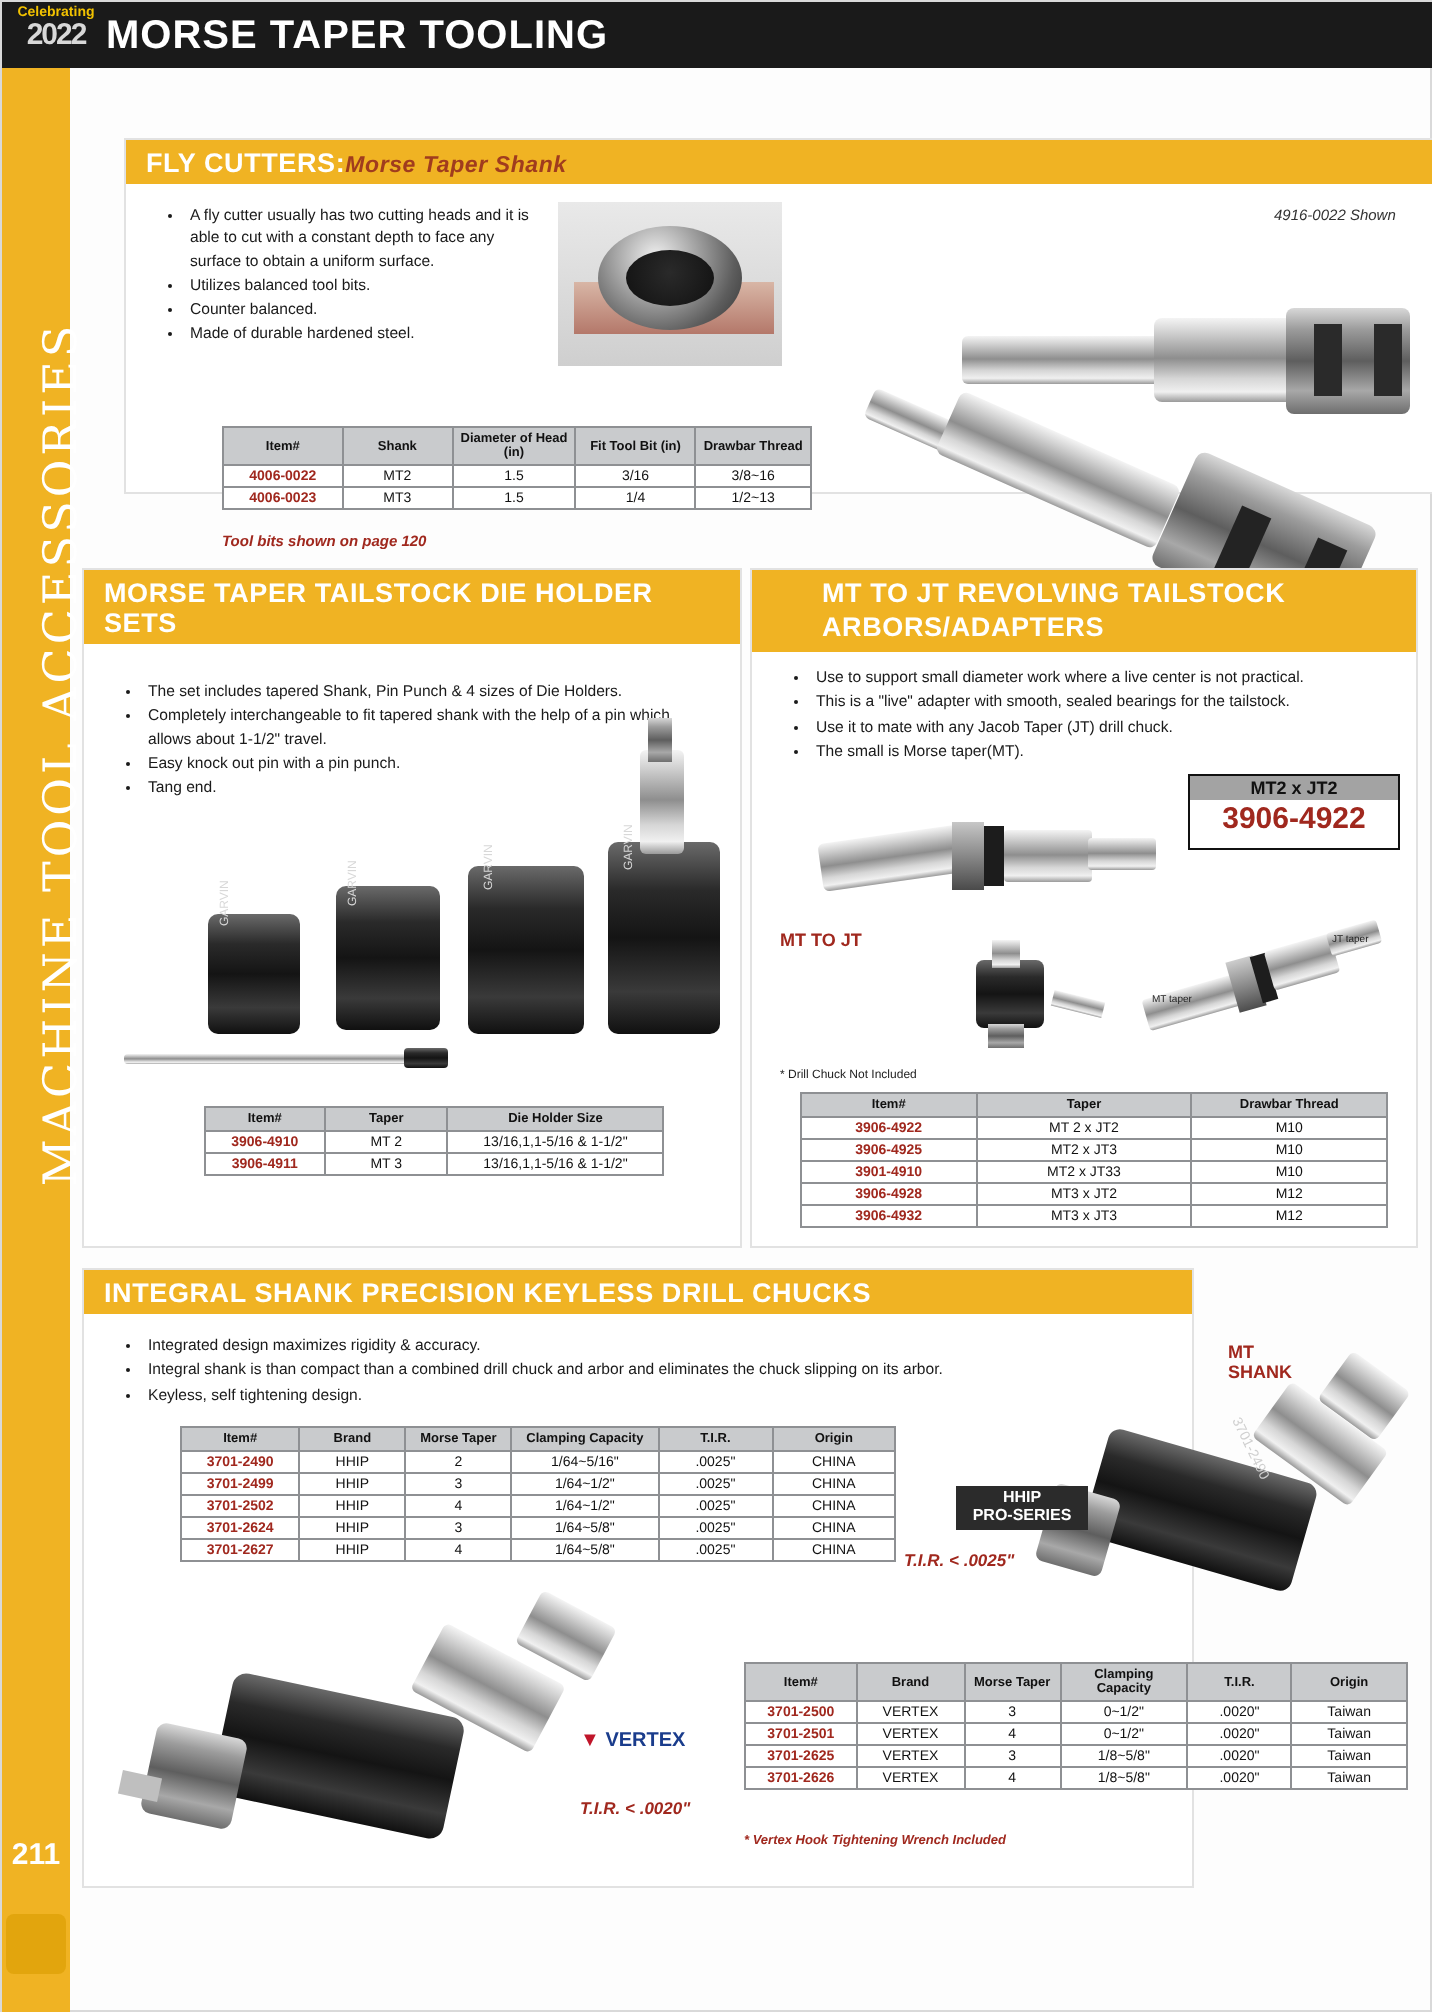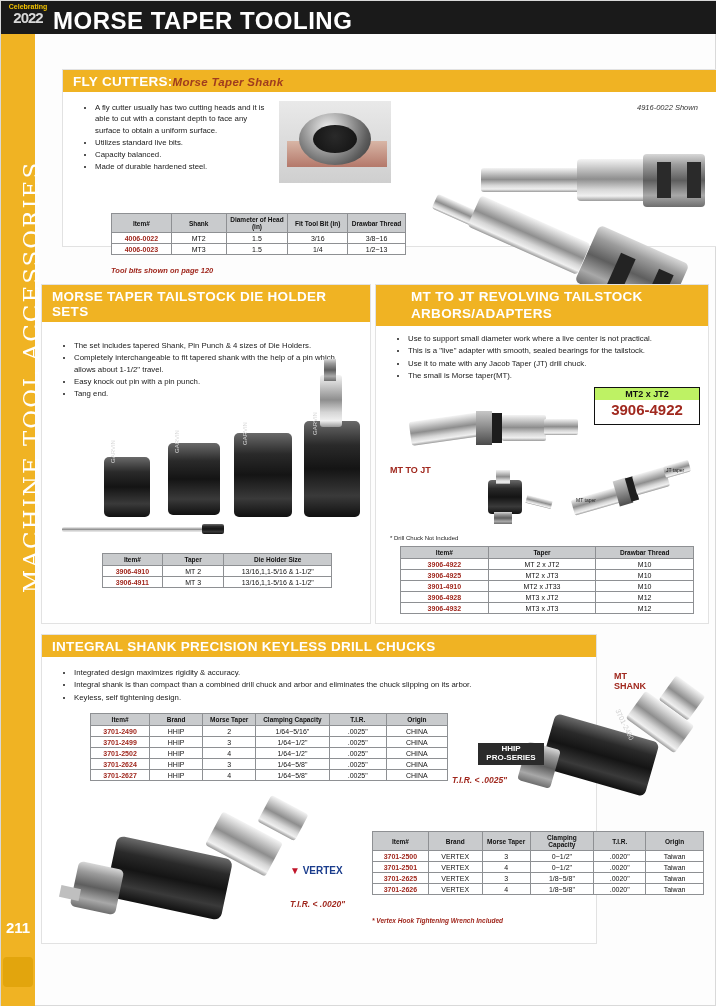--- a/index.html
+++ b/index.html
@@ -16,21 +16,21 @@
     background:#fdfdfd;
     border:1px solid #d9d9d9;
   }
   
   .top-bar {
     position:absolute; left:0; top:0; width:716px; height:33px;
     background:#1a1a1a;
   }
   .top-bar-title {
     position:absolute; left:52px; top:6px;
-    color:#ffffff; font-size:24px; font-weight:bold; letter-spacing:0.5px;
+    color:#ffffff; font-size:20px; font-weight:bold; letter-spacing:0.5px;
   }
   .celebrate-badge {
     position:absolute; left:7px; top:2px; width:40px; height:30px;
     color:#f2c200; font-size:7px; text-align:center; line-height:1.0;
     font-weight:bold;
   }
   .celebrate-badge .yr { font-size:15px; display:block; letter-spacing:-1px; color:#d8d8d8;}
   
   .sidebar {
     position:absolute; left:0; top:33px; width:34px; height:973px;
@@ -101,21 +101,21 @@
   .metal-grad-dark {
     background:linear-gradient(180deg,#d8d8d8 0%,#9c9c9c 20%,#5e5e5e 50%,#a8a8a8 78%,#6e6e6e 100%);
   }
   .black-grad {
     background:linear-gradient(180deg,#6a6a6a 0%,#2a2a2a 25%,#141414 50%,#3a3a3a 78%,#101010 100%);
   }
   .badge-box {
     border:1.5px solid #111; background:#ffffff; text-align:center;
     font-weight:bold;
   }
-  .badge-top { background:#bef264; font-size:9px; padding:1px 6px; color:#111; }
+  .badge-top { background:#a3a3a3; font-size:9px; padding:1px 6px; color:#111; }
   .badge-num { font-size:15px; color:#a0281e; padding:1px 6px; }
   .tir-red { color:#a0281e; font-size:8.5px; font-weight:bold; font-style:italic; }
   .label-orange { font-size:9px; font-weight:bold; color:#a0281e; }
   .pro-series {
     background:#2b2b2b; color:#fff; font-size:8px; font-weight:bold;
     padding:2px 6px; text-align:center; line-height:1.1;
   }
   .vertex-logo { font-size:10px; font-weight:bold; color:#1a3c8c; }
   .vertex-logo .v { color:#c0152a; }
 </style>
@@ -138,22 +138,22 @@
     <div class="page-num-box">211</div>
   </div>
 
   <div class="section" style="left:40px; top:68px; width:668px; height:178px;margin-left:21px;">
     <div class="sec-head">
       <span>FLY CUTTERS:</span><span class="sub">Morse Taper Shank</span>
     </div>
 
     <ul class="bullets" style="position:absolute; left:16px; top:32px; width:190px;">
       <li>A fly cutter usually has two cutting heads and it is able to cut with a constant depth to face any surface to obtain a uniform surface.</li>
-      <li>Utilizes standard live bits.</li>
-      <li>Capacity balanced.</li>
+      <li>Utilizes balanced tool bits.</li>
+      <li>Counter balanced.</li>
       <li>Made of durable hardened steel.</li>
     </ul>
 
     <div class="art" style="left:216px; top:31px; width:112px; height:82px; background:linear-gradient(180deg,#e9e9e9,#cfcfcf);">
       <div style="position:absolute;left:8px;top:40px;width:100px;height:26px;background:linear-gradient(180deg,#d8b6a6,#b4786a);"></div>
       <div style="position:absolute;left:20px;top:12px;width:72px;height:52px;border-radius:50%;background:radial-gradient(circle at 40% 30%,#f0f0f0,#5d5d5d 70%,#303030);"></div>
       <div style="position:absolute;left:34px;top:24px;width:44px;height:28px;border-radius:50%;background:radial-gradient(circle at 50% 40%,#2a2a2a,#101010);"></div>
     </div>
 
     <div class="art" style="left:418px; top:84px; width:240px; height:56px;">

